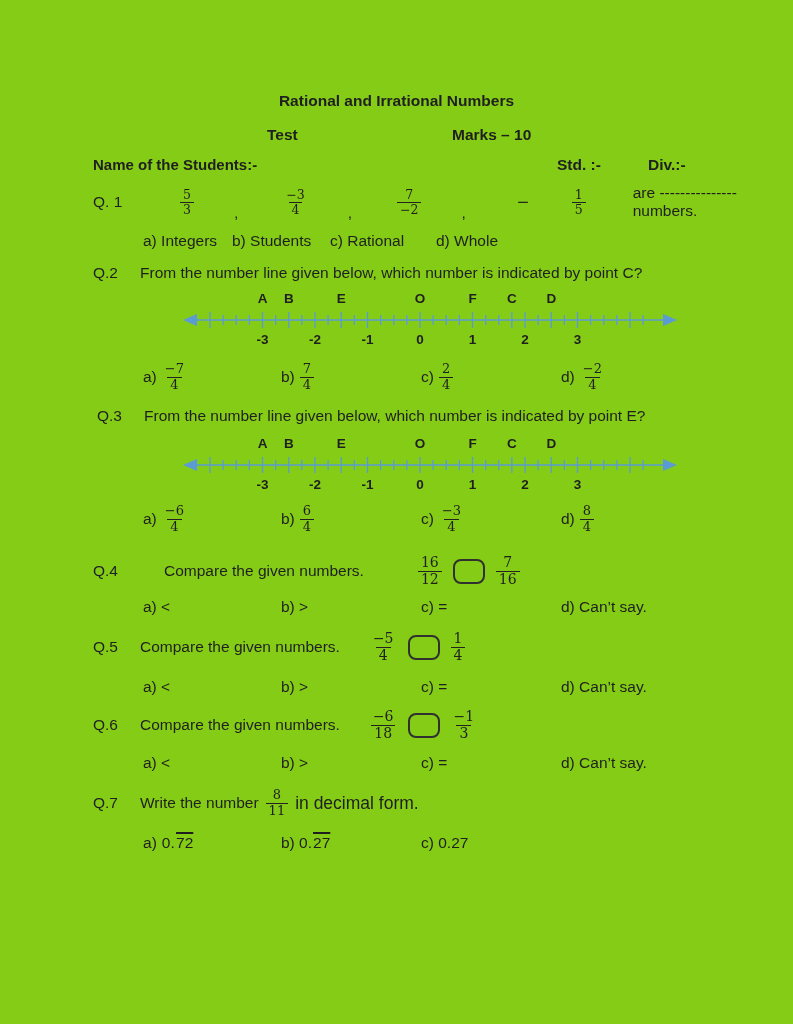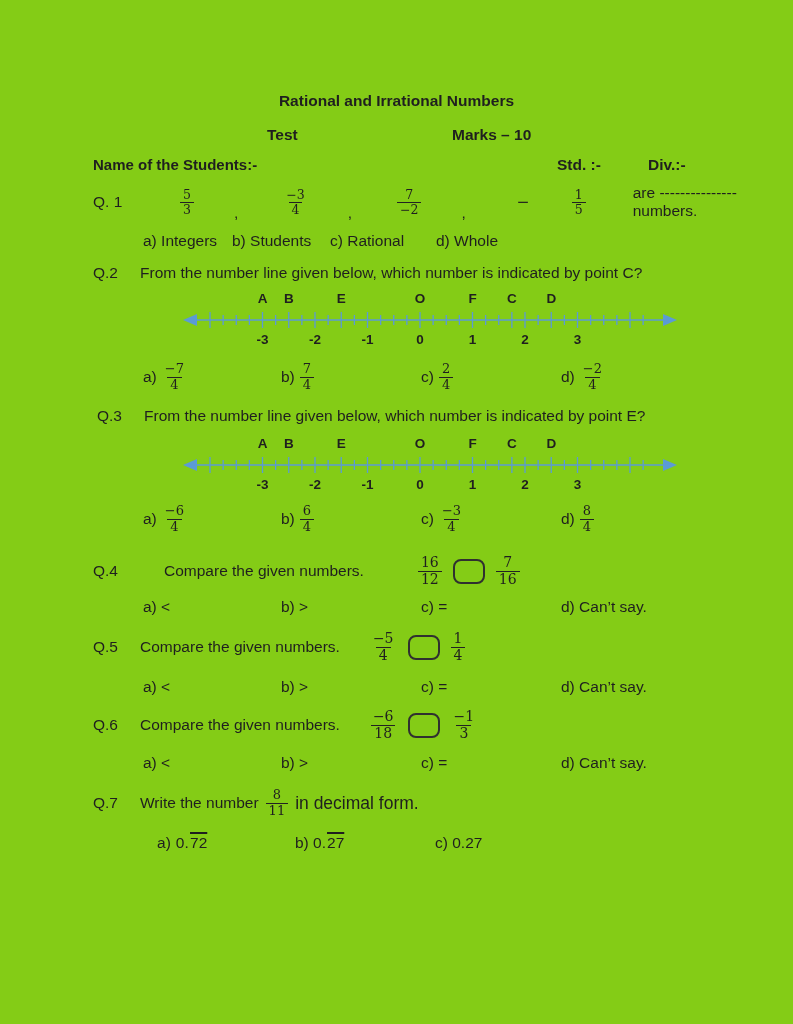--- a/index.html
+++ b/index.html
@@ -334,21 +334,21 @@
 
   <div class="abs qrow" style="top:781px;left:93px;height:44px;">
     <span class="qno">Q.7</span>
     <span class="qtext">Write the number</span>
     <span class="frac f13" style="margin-left:7px;">
       <span class="fn">8</span>
         <span class="fd">11</span>
     </span>
     <span class="q7-post">in decimal form.</span>
   </div>
-  <div class="abs optgrid" style="top:832px;left:143px;height:22px;width:620px;margin-left:14px;">
+  <div class="abs optgrid" style="top:832px;left:143px;height:22px;width:620px;">
     <span class="opt">
       <span style="letter-spacing:0.2px;">a) 0.</span>
         <span class="ovl" style="margin-left:-4px;">72</span>
     </span>
     <span class="opt">
       <span>b) 0.</span>
         <span class="ovl" style="margin-left:-4px;">27</span>
     </span>
     <span class="opt">c) 0.27</span>
   </div>

